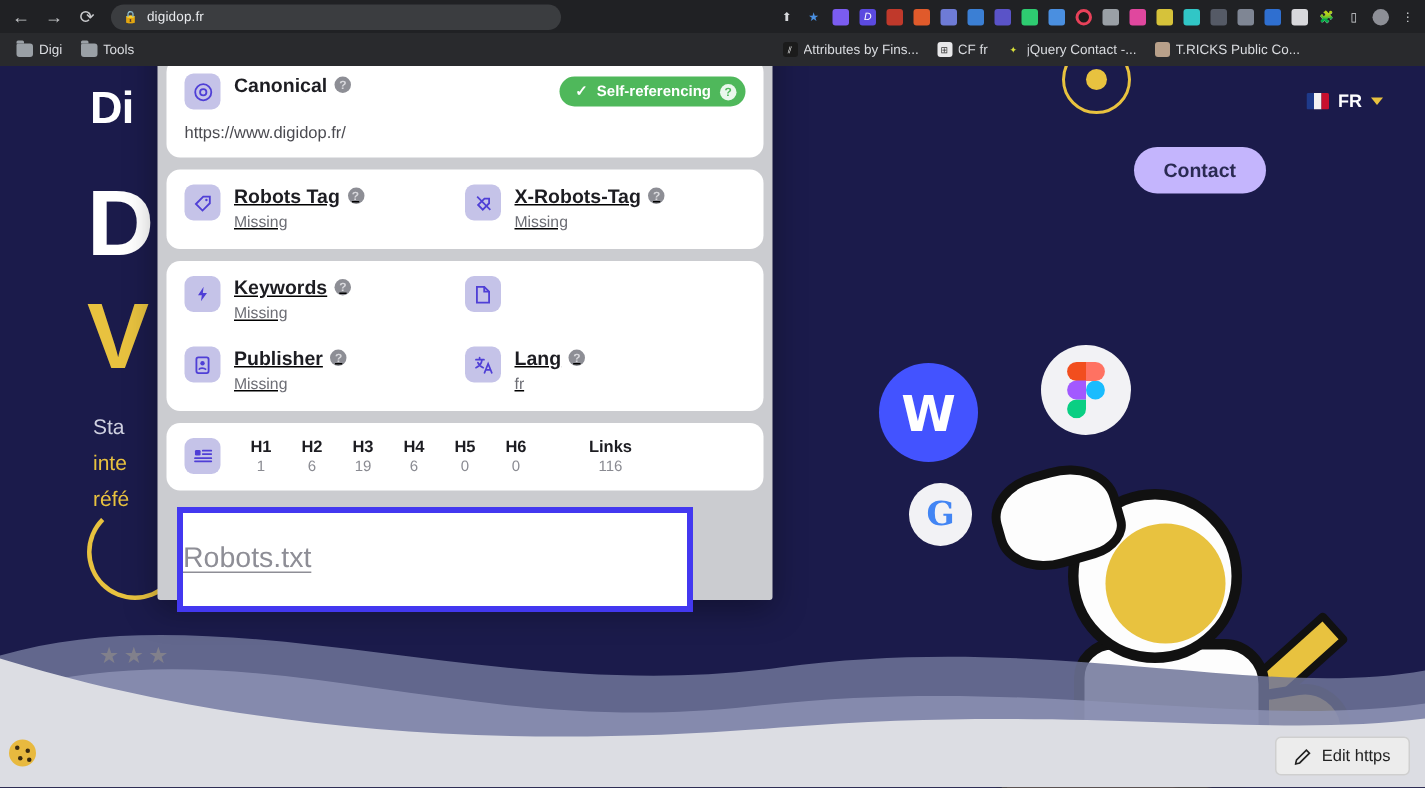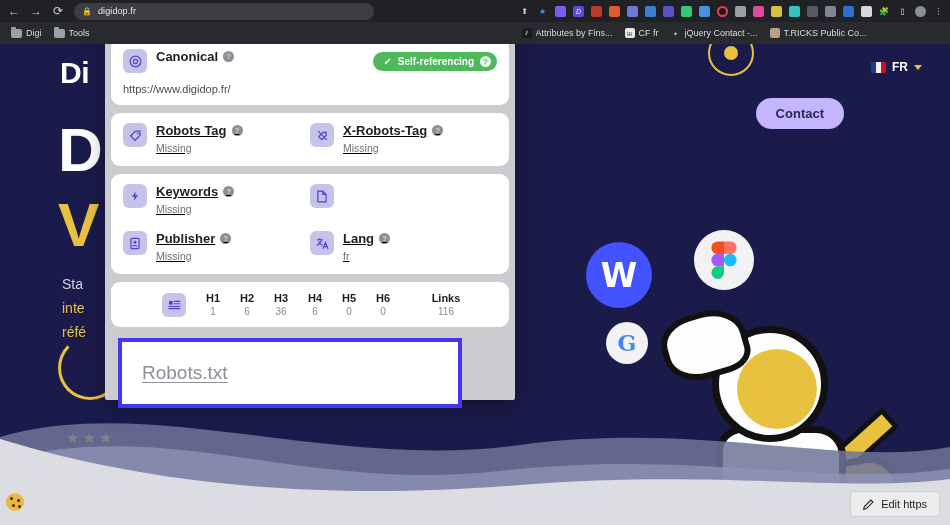--- a/index.html
+++ b/index.html
@@ -180,21 +180,21 @@
   }
   .canon-url { font-size: 11px; color: #4a4a50; margin-top: 10px; }
   .badge {
     margin-left: auto; background: #4fb85b; color: #fff; border-radius: 12px;
     padding: 4px 6px 4px 10px; font-size: 10px; font-weight: 600;
     display: flex; align-items: center; gap: 6px;
   }
   .badge .qmark { background: #eaf7ec; color: #4fb85b; }
   .canon-head { display: flex; align-items: center; }
 
-  .headings { display: flex; align-items: flex-end; gap: 0; margin-left: 39px; }
+  .headings { display: flex; align-items: flex-start; gap: 0; }
   .hgrid { display: flex; gap: 0; margin-left: 10px; }
   .hcol { width: 34px; text-align: center; }
   .hcol .hk { font-size: 11px; font-weight: 700; color: #1d1d22; }
   .hcol .hv { font-size: 10px; color: #8a8b92; margin-top: 2px; }
   .hwide { width: 92px; text-align: center; }
   .hwide .hk { font-size: 11px; font-weight: 700; color: #1d1d22; }
   .hwide .hv { font-size: 10px; color: #8a8b92; margin-top: 2px; }
 
   .detailed-btn {
     position: absolute; left: 300px; top: 362px; z-index: 51;
@@ -204,21 +204,21 @@
   
   .linkbox {
     position: absolute; left: 118px; top: 338px; width: 344px; height: 70px;
     background: #ffffff; border: 4px solid #4338f0; z-index: 52;
     display: flex; align-items: center;
   }
   .linkbox a {
     color: #8e8e96; font-size: 19px; text-decoration: underline;
     text-underline-offset: 3px; cursor: pointer;
   }
-  .linkbox .l1 { margin-left: 20px; }
+  .linkbox .l1 { }
   .linkbox .l2 { margin-left: 68px; }
 </style>
 </head>
 <body>
 
 <div id="root">
 
   <div class="page">
 
     <div class="site-nav-logo">Di</div>
@@ -449,21 +449,21 @@
           <div class="hcol">
             <div class="hk">H1</div>
             <div class="hv">1</div>
           </div>
           <div class="hcol">
             <div class="hk">H2</div>
             <div class="hv">6</div>
           </div>
           <div class="hcol">
             <div class="hk">H3</div>
-            <div class="hv">36</div>
+            <div class="hv">19</div>
           </div>
           <div class="hcol">
             <div class="hk">H4</div>
             <div class="hv">6</div>
           </div>
           <div class="hcol">
             <div class="hk">H5</div>
             <div class="hv">0</div>
           </div>
           <div class="hcol">

